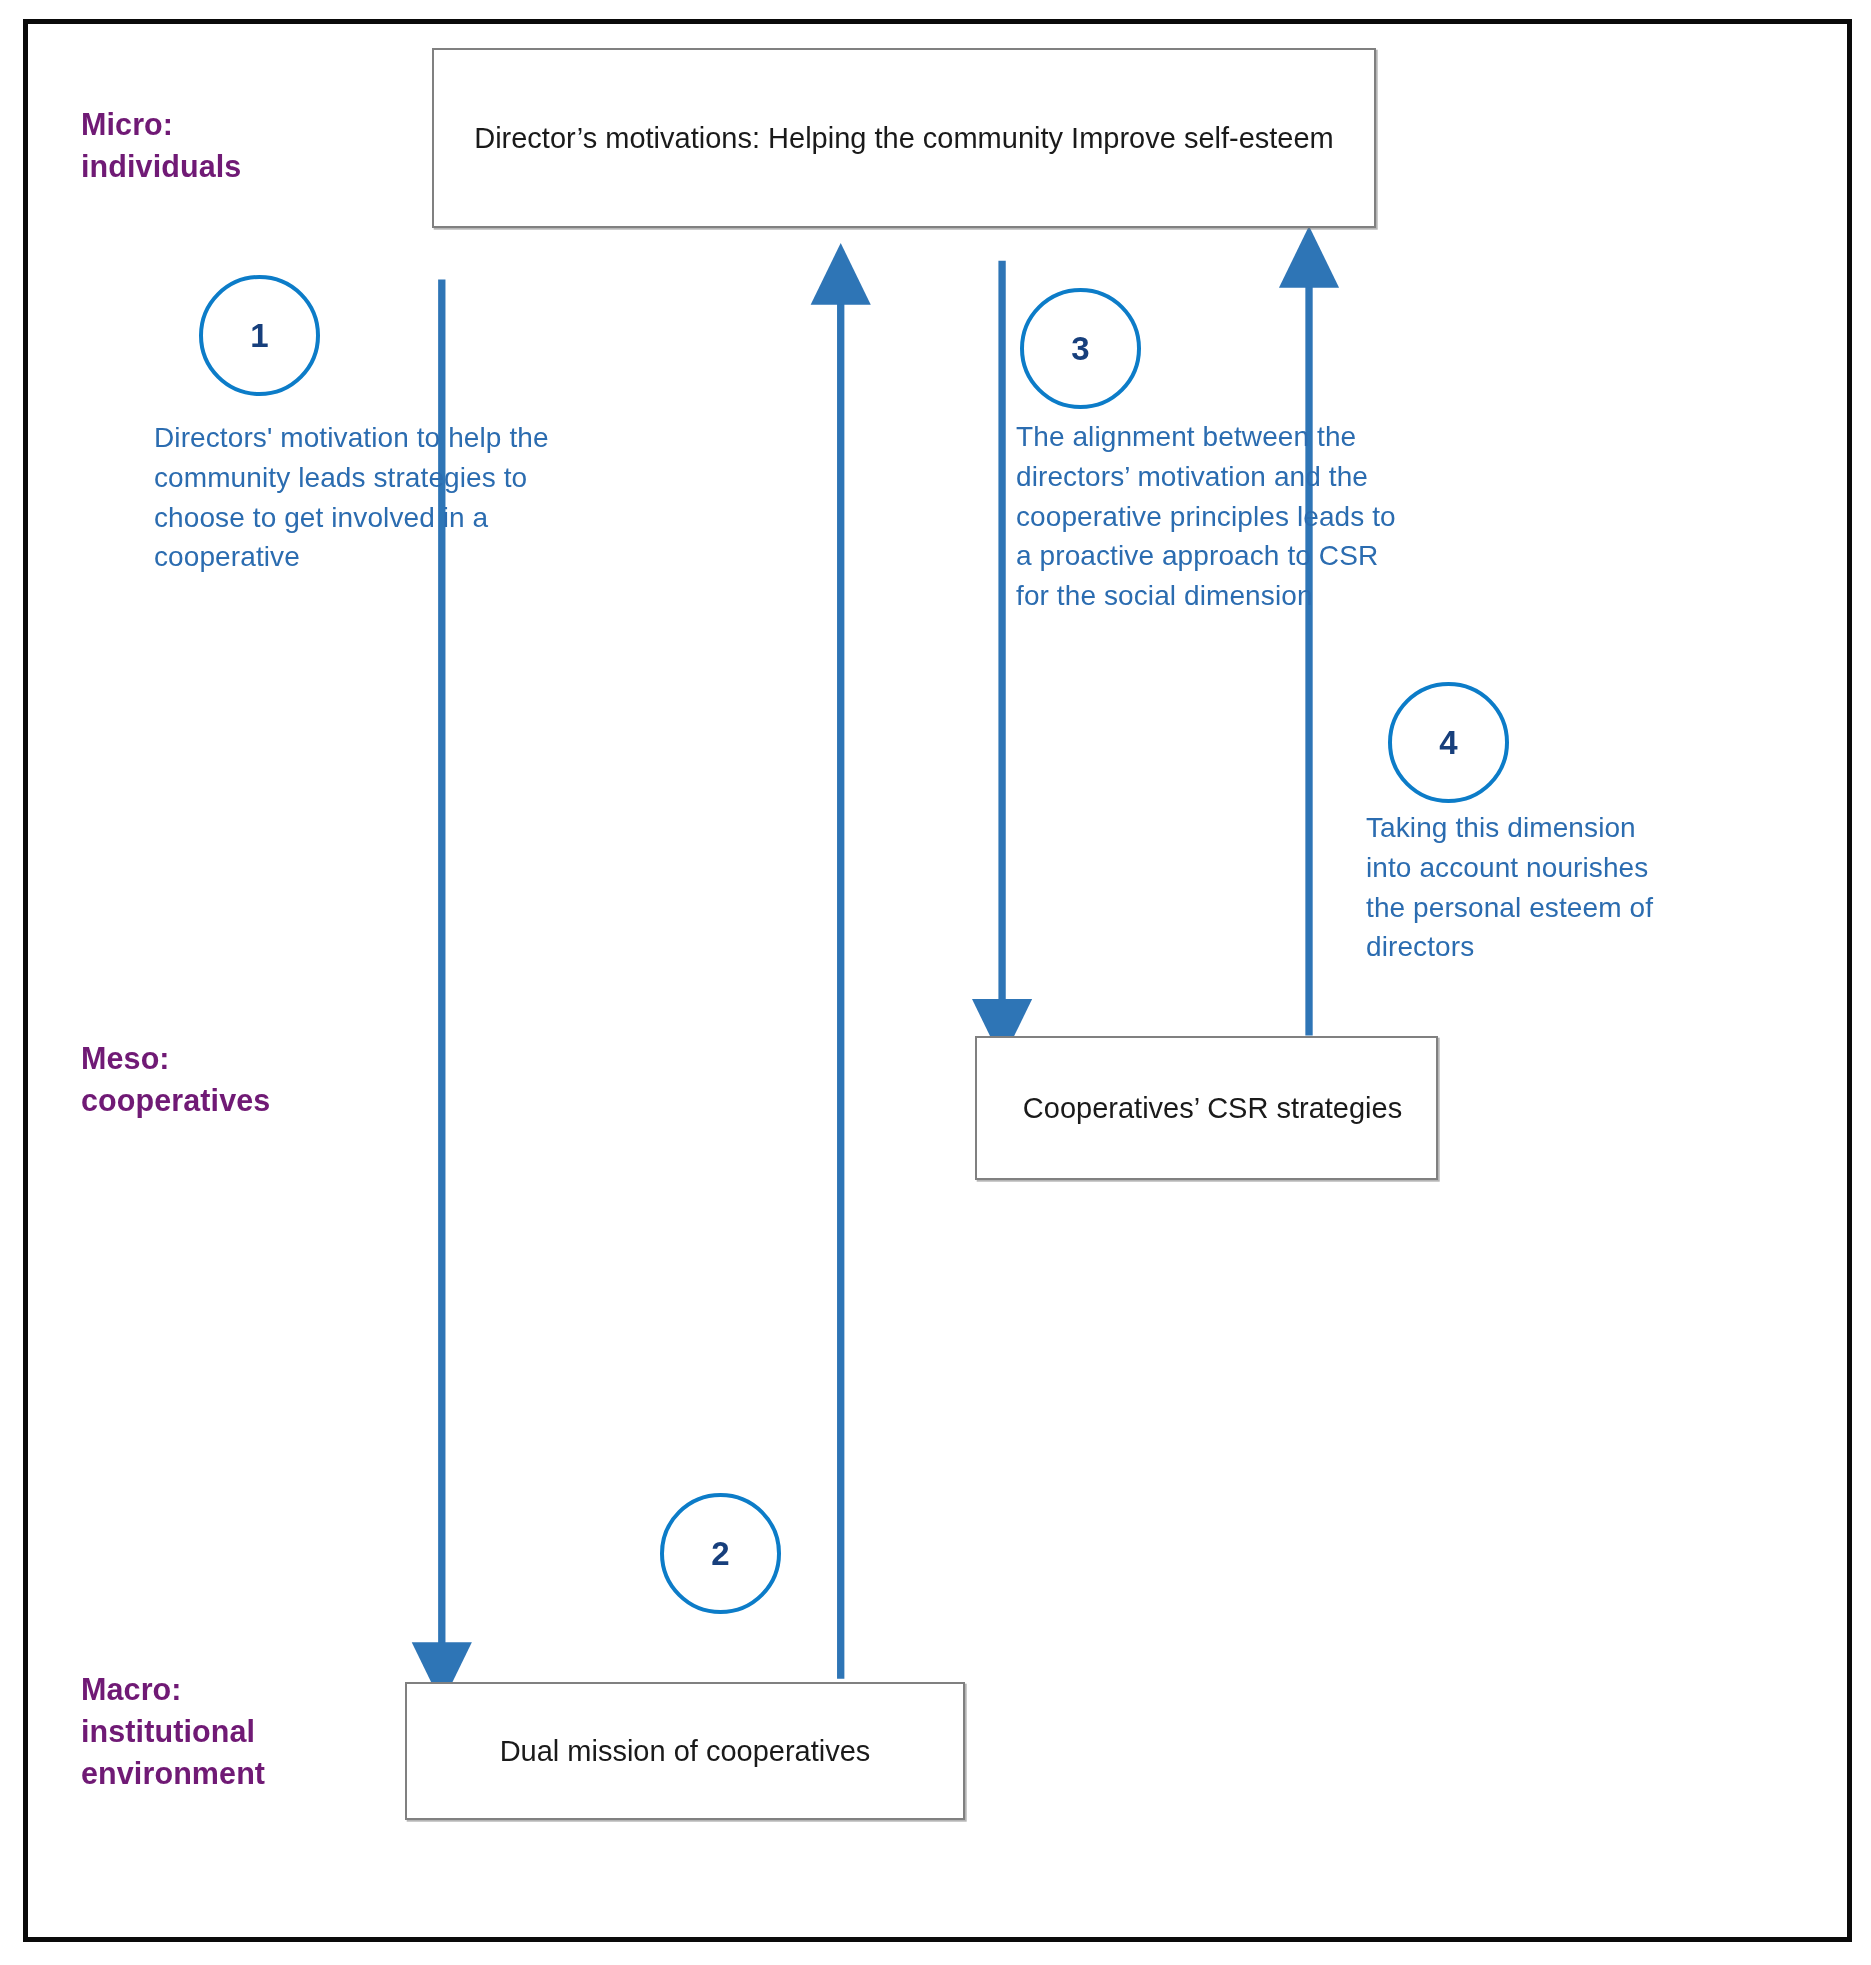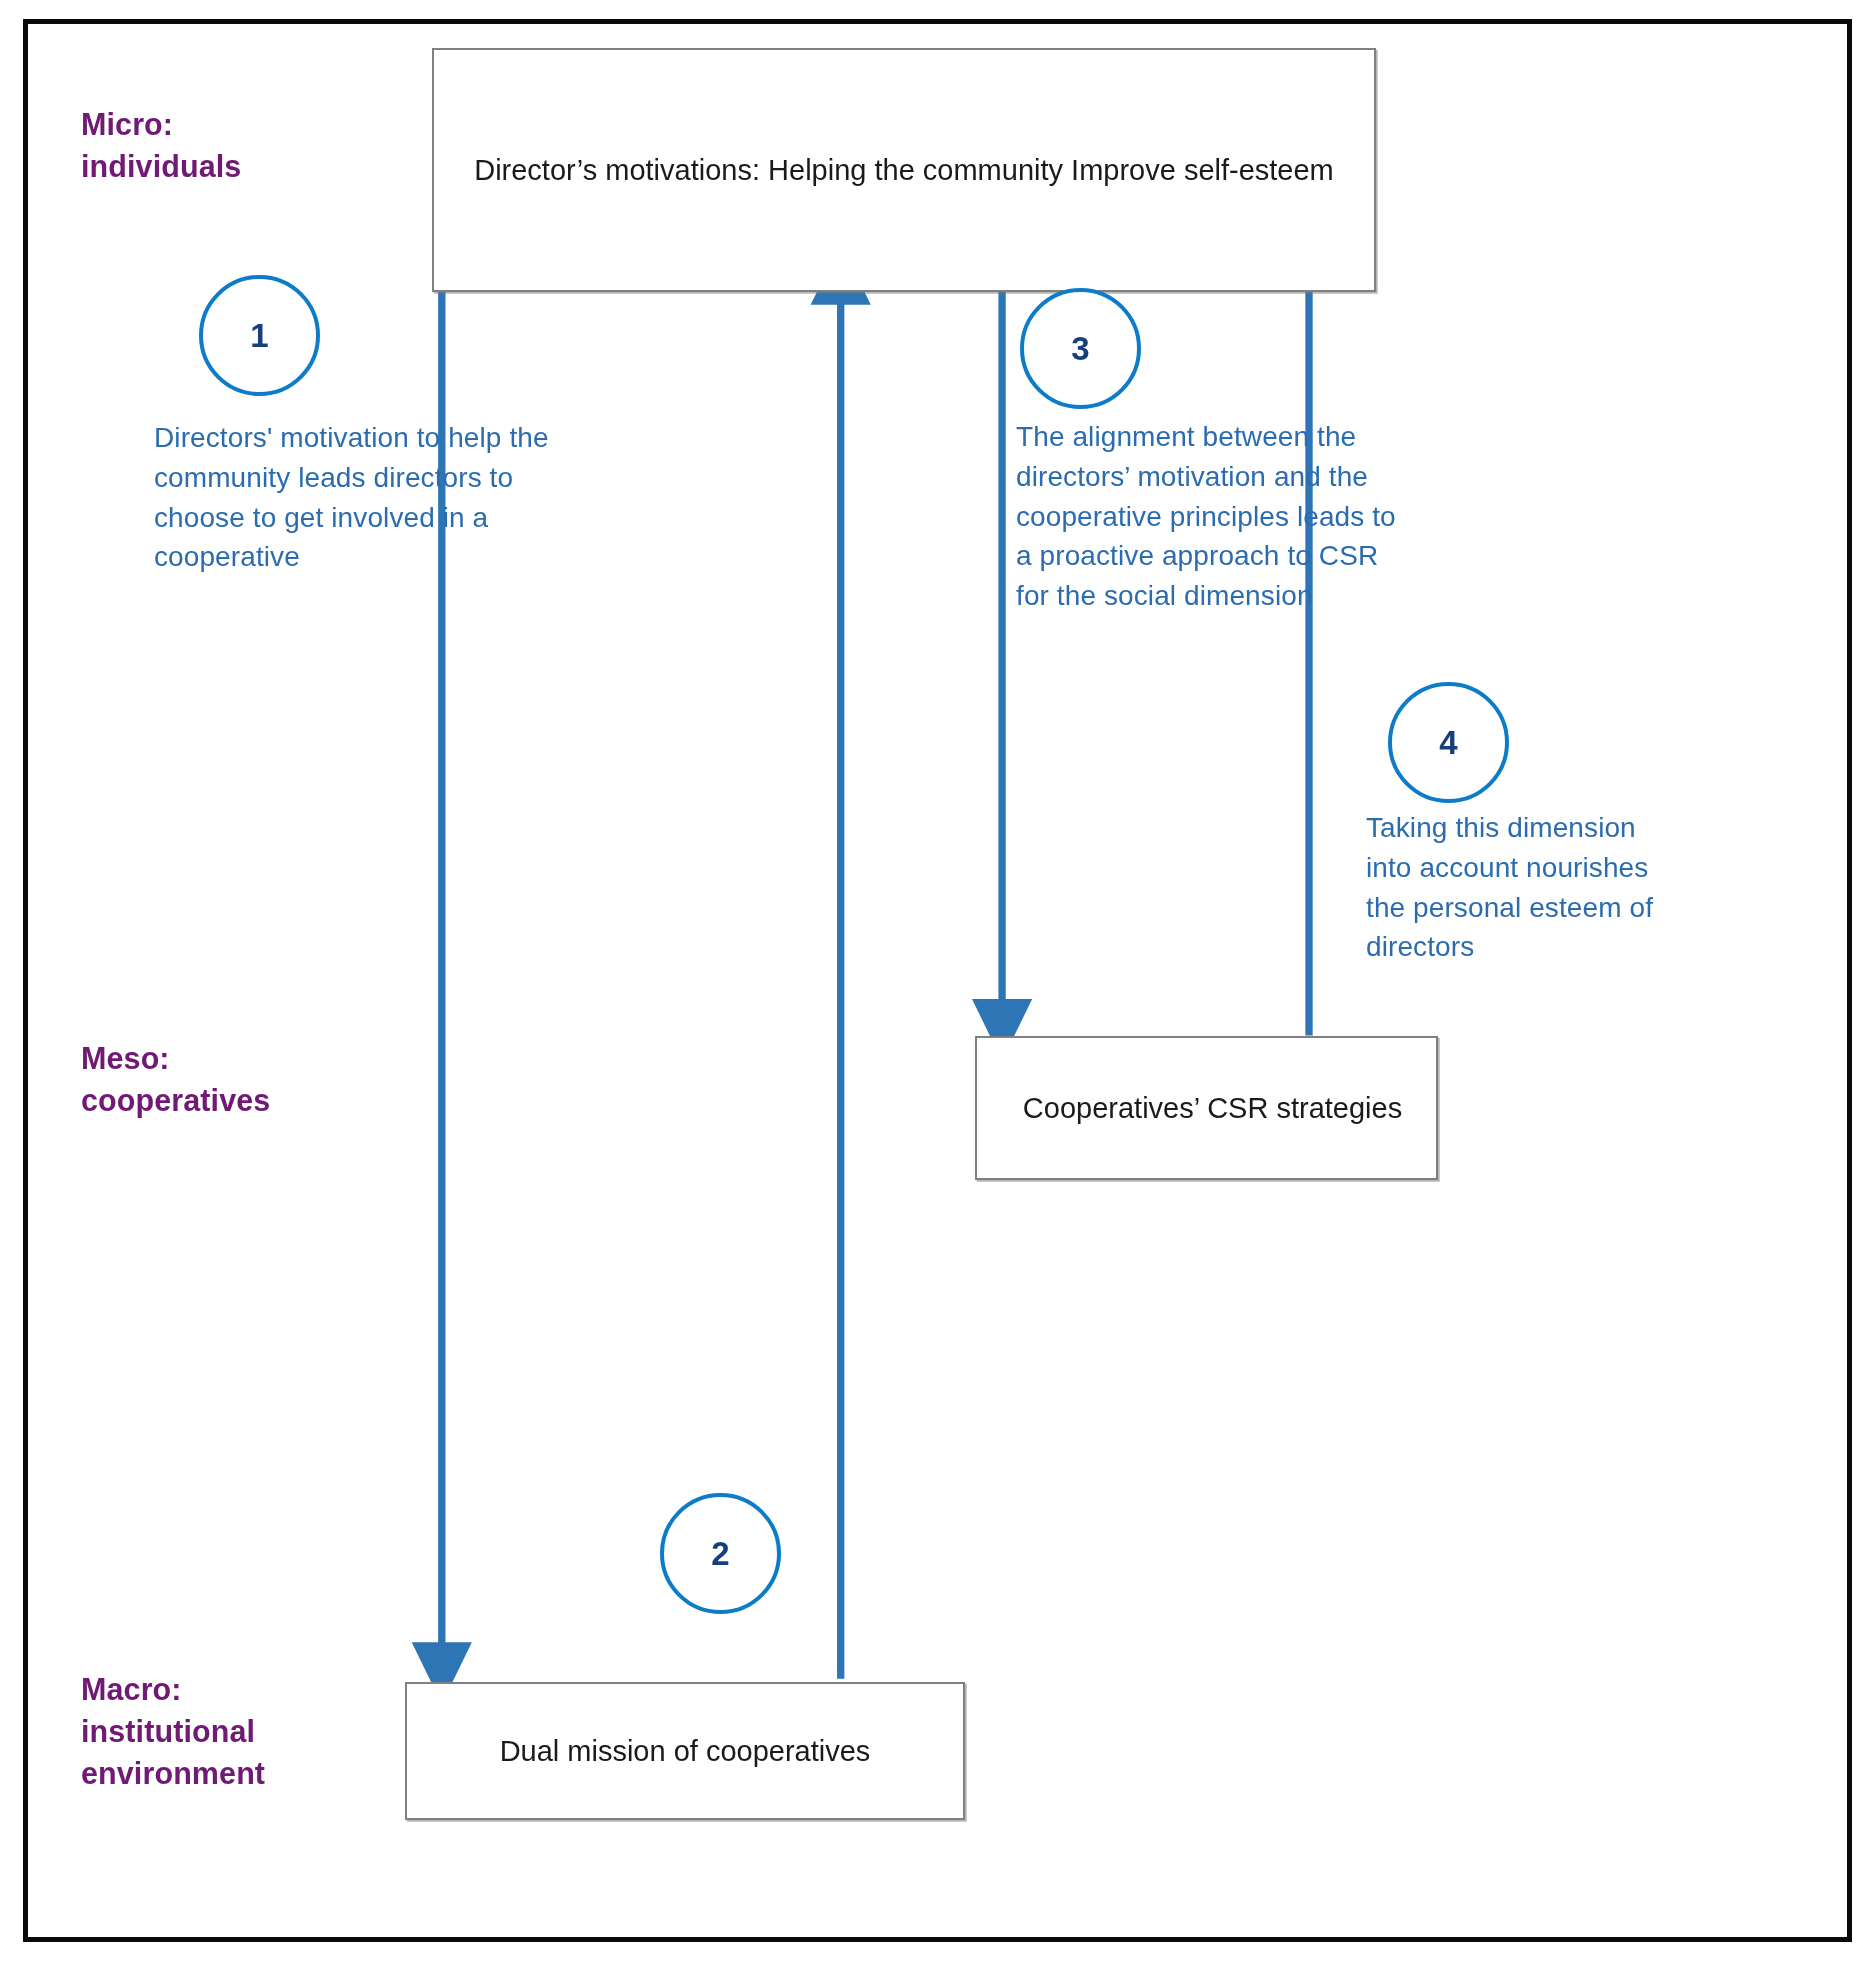--- a/index.html
+++ b/index.html
@@ -60,37 +60,37 @@
   </svg>
 
   <div class="level-label" style="left:81px;top:103px;">Micro:
 individuals</div>
   <div class="level-label" style="left:81px;top:1668px;">Macro:
 institutional
 environment</div>
   <div class="level-label" style="left:81px;top:1037px;">Meso:
 cooperatives</div>
 
-  <div class="node-box" style="left:432px;top:48px;width:944px;height:244px;">Director’s motivations:
+  <div class="node-box" style="left:432px;top:48px;width:944px;height:180px;">Director’s motivations:
 Helping the community
 Improve self-esteem</div>
 
   <div class="node-box" style="left:975px;top:1036px;width:463px;height:144px;padding-left:12px;">Cooperatives’ CSR
 strategies</div>
 
   <div class="node-box" style="left:405px;top:1682px;width:560px;height:138px;">Dual mission of
 cooperatives</div>
 
   <div class="badge" style="left:199px;top:275px;width:113px;height:113px;">1</div>
   <div class="badge" style="left:660px;top:1493px;width:113px;height:113px;">2</div>
   <div class="badge" style="left:1020px;top:288px;width:113px;height:113px;">3</div>
   <div class="badge" style="left:1388px;top:682px;width:113px;height:113px;">4</div>
 
   <div class="note" style="left:154px;top:418px;width:559px;">Directors' motivation to help the
-community leads directors to
+community leads strategies to
 choose to get involved in a
 cooperative</div>
 
   <div class="note" style="left:1016px;top:417px;width:531px;">The alignment between the
 directors’ motivation and the
 cooperative principles leads to
 a proactive approach to CSR
 for the social dimension</div>
 
   <div class="note" style="left:1366px;top:808px;width:446px;">Taking this dimension

